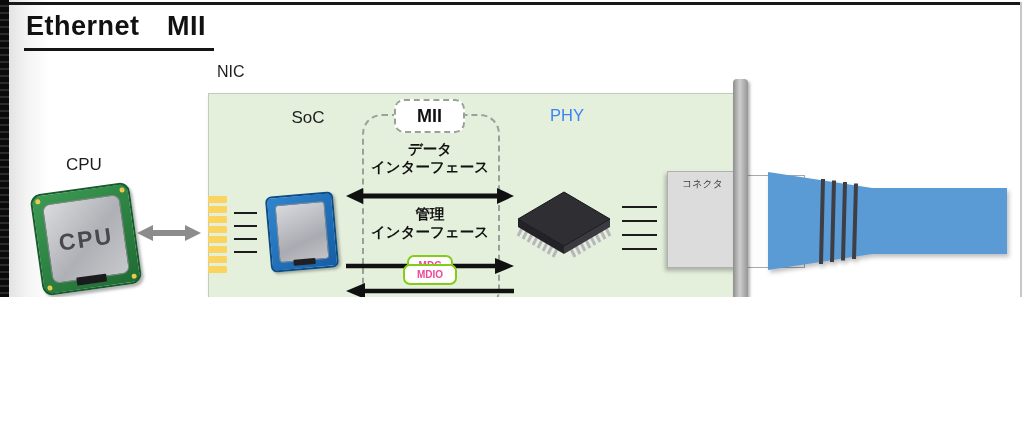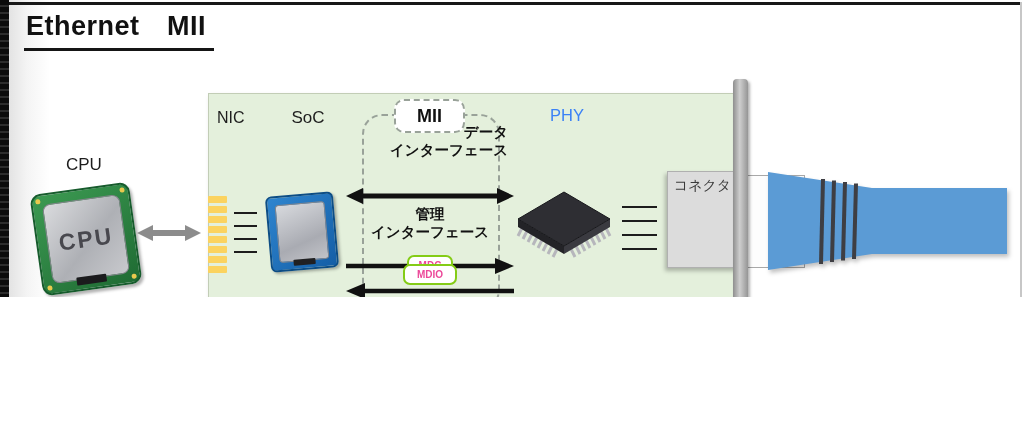--- a/index.html
+++ b/index.html
@@ -11,21 +11,21 @@
     background: linear-gradient(90deg, #e2e2e2, #f4f4f4 45%, #ffffff); z-index: 0; }
   .edge-black { position: absolute; left: 0; top: 0; width: 9px; height: 423px;
     background: repeating-linear-gradient(180deg, #0b0b0b 0 5px, #2c2c2c 5px 7px); z-index: 6; }
   .border-top { position: absolute; left: 8px; top: 2px; width: 1012px; height: 3px; background: #171717; z-index: 5; }
   .border-right { position: absolute; left: 1020px; top: 2px; width: 2px; height: 419px; background: #c7c7c7; z-index: 5; }
   .border-bottom { position: absolute; left: 8px; top: 418px; width: 1014px; height: 2px; background: #cccccc; z-index: 5; }
 
   .title { position: absolute; left: 24px; top: 8px; font-size: 27px; font-weight: bold; color: #111;
     border-bottom: 3px solid #151515; padding: 0 8px 4px 2px; letter-spacing: 0.5px; z-index: 2; }
 
-  .nic-label { position: absolute; left: 217px; top: 63px; font-size: 16px; color: #1d1d1d; z-index: 2; margin-top: 46px; }
+  .nic-label { position: absolute; left: 217px; top: 63px; font-size: 16px; color: #1d1d1d; z-index: 2; }
 
   
   .board { position: absolute; left: 208px; top: 93px; width: 529px; height: 225px;
     background: #e4f0dc; border: 1px solid #c2cdb6; box-shadow: 2px 3px 4px rgba(110,120,100,.35); z-index: 1; }
 
   
   .pins { position: absolute; left: 208px; top: 196px; z-index: 2; }
   .pin { width: 19px; height: 7px; background: #fbd35f; margin-bottom: 3px; border-radius: 1px; }
   .pin-lines { position: absolute; left: 234px; top: 212px; z-index: 2; }
   .pin-line { width: 23px; height: 2px; background: #1c1c1c; margin-bottom: 11px; }
@@ -61,21 +61,21 @@
 
   
   .mii-box { position: absolute; left: 362px; top: 114px; width: 138px; height: 196px;
     border: 2px dashed #99a299; border-radius: 20px; z-index: 2; }
   .mii-tag { position: absolute; left: 394px; top: 99px; width: 71px; height: 34px; background: #ffffff;
     border: 2px dashed #99a299; border-radius: 10px; z-index: 3;
     display: flex; align-items: center; justify-content: center;
     font-size: 18px; font-weight: bold; color: #111; }
   .if-label { position: absolute; left: 352px; width: 156px; text-align: center;
     font-weight: bold; color: #111; font-size: 14.5px; line-height: 18px; z-index: 3; }
-  .data-if { top: 123px; text-align: right; }
+  .data-if { top: 140px; }
   .mgmt-if { top: 205px; }
   .black-arrow { position: absolute; left: 346px; z-index: 3; }
   .data-arrow { top: 185px; }
   .mdc-arrow { top: 255px; }
   .mdio-arrow { top: 280px; }
   .sig-tag { position: absolute; background: #ffffff; border: 2px solid #84cc16; border-radius: 7px;
     height: 21px; display: flex; align-items: center; justify-content: center;
     font-size: 10px; font-weight: bold; color: #ec4899; z-index: 4; }
   .mdc-tag { left: 407px; top: 255px; width: 46px; }
   .mdio-tag { left: 403px; top: 264px; width: 54px; }
@@ -85,21 +85,21 @@
     color: #3b82f6; font-size: 16.5px; line-height: 21px; z-index: 2; }
   .phy-icon { position: absolute; left: 512px; top: 188px; z-index: 2; }
   .phy-lines { position: absolute; left: 622px; top: 206px; z-index: 2; }
   .phy-line { width: 35px; height: 2px; background: #1c1c1c; margin-bottom: 12px; }
 
   
   .connector-box { position: absolute; left: 667px; top: 171px; width: 71px; height: 97px;
     background-color: #dcdcdc;
     background-image: radial-gradient(#c6c6c6 0.7px, transparent 0.7px); background-size: 4px 4px;
     border: 1px solid #b0b0b0; box-shadow: -2px 3px 4px rgba(0,0,0,.25); z-index: 2; }
-  .connector-label { padding-top: 5px; text-align: center; font-size: 14px; color: #3a3a3a; }
+  .connector-label { padding-top: 5px; text-align: center; font-size: 10px; color: #3a3a3a; }
   .bracket { position: absolute; left: 733px; top: 79px; width: 15px; height: 323px;
     background: linear-gradient(90deg, #8e8e8e, #cecece 45%, #959595);
     border-radius: 4px; box-shadow: 2px 2px 3px rgba(0,0,0,.3); z-index: 3; }
   .socket { position: absolute; left: 747px; top: 175px; width: 58px; height: 93px;
     background: #fdfdfd; border: 1px solid #a8a8a8; z-index: 2; }
   .lan-label { position: absolute; left: 752px; top: 142px; font-size: 16.5px; color: #1d1d1d; z-index: 4; }
   .cable { position: absolute; left: 760px; top: 165px; z-index: 4; filter: drop-shadow(2px 3px 2px rgba(0,0,0,.25)); }
 </style>
 </head>
 <body>

